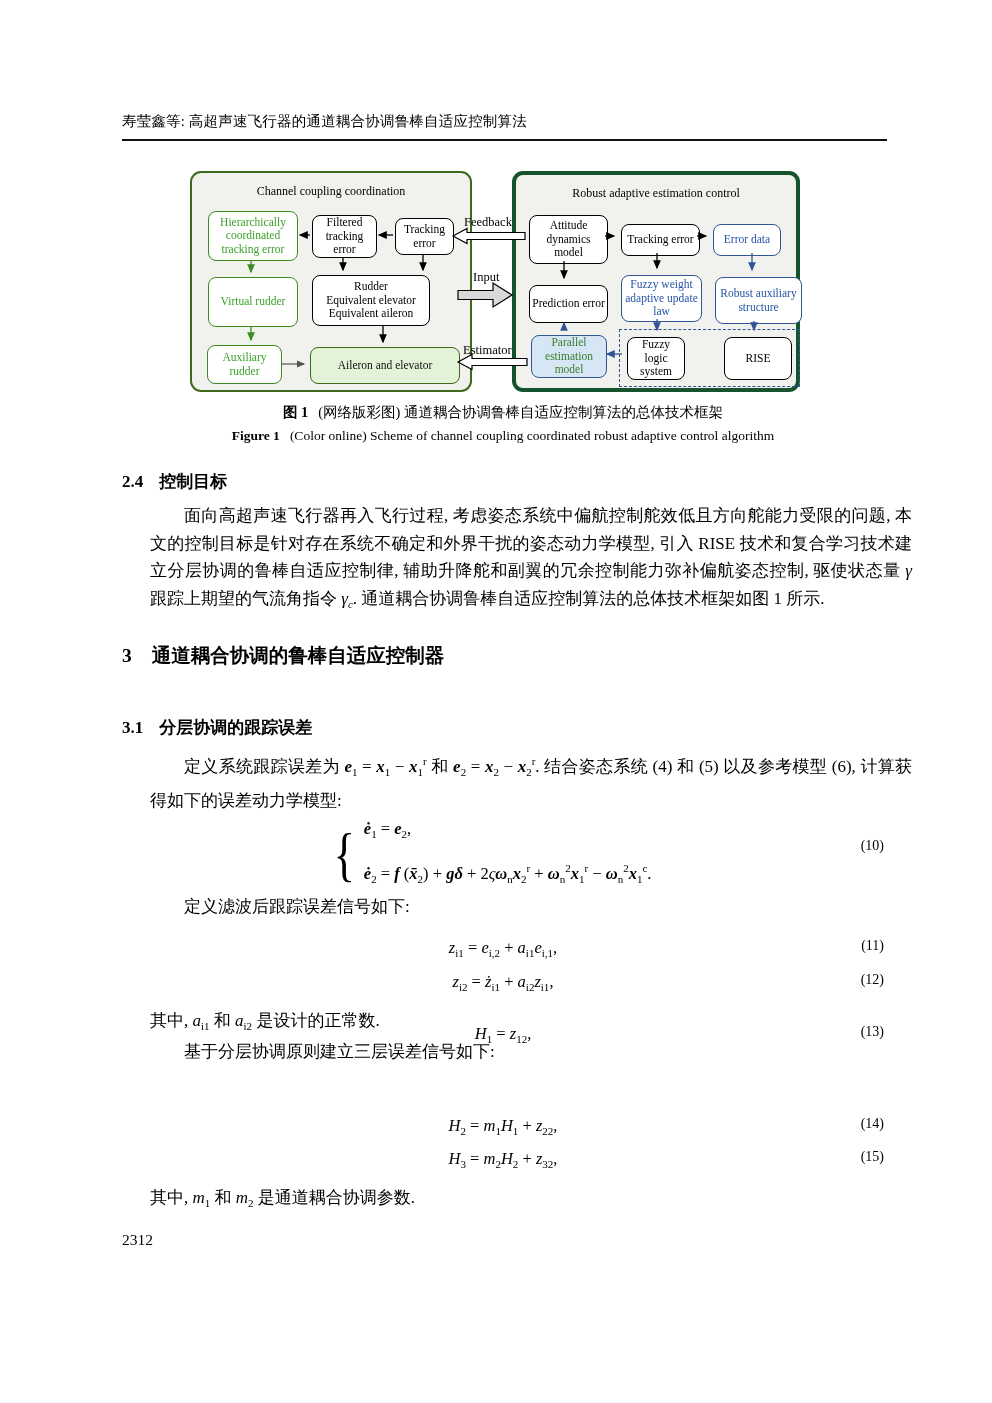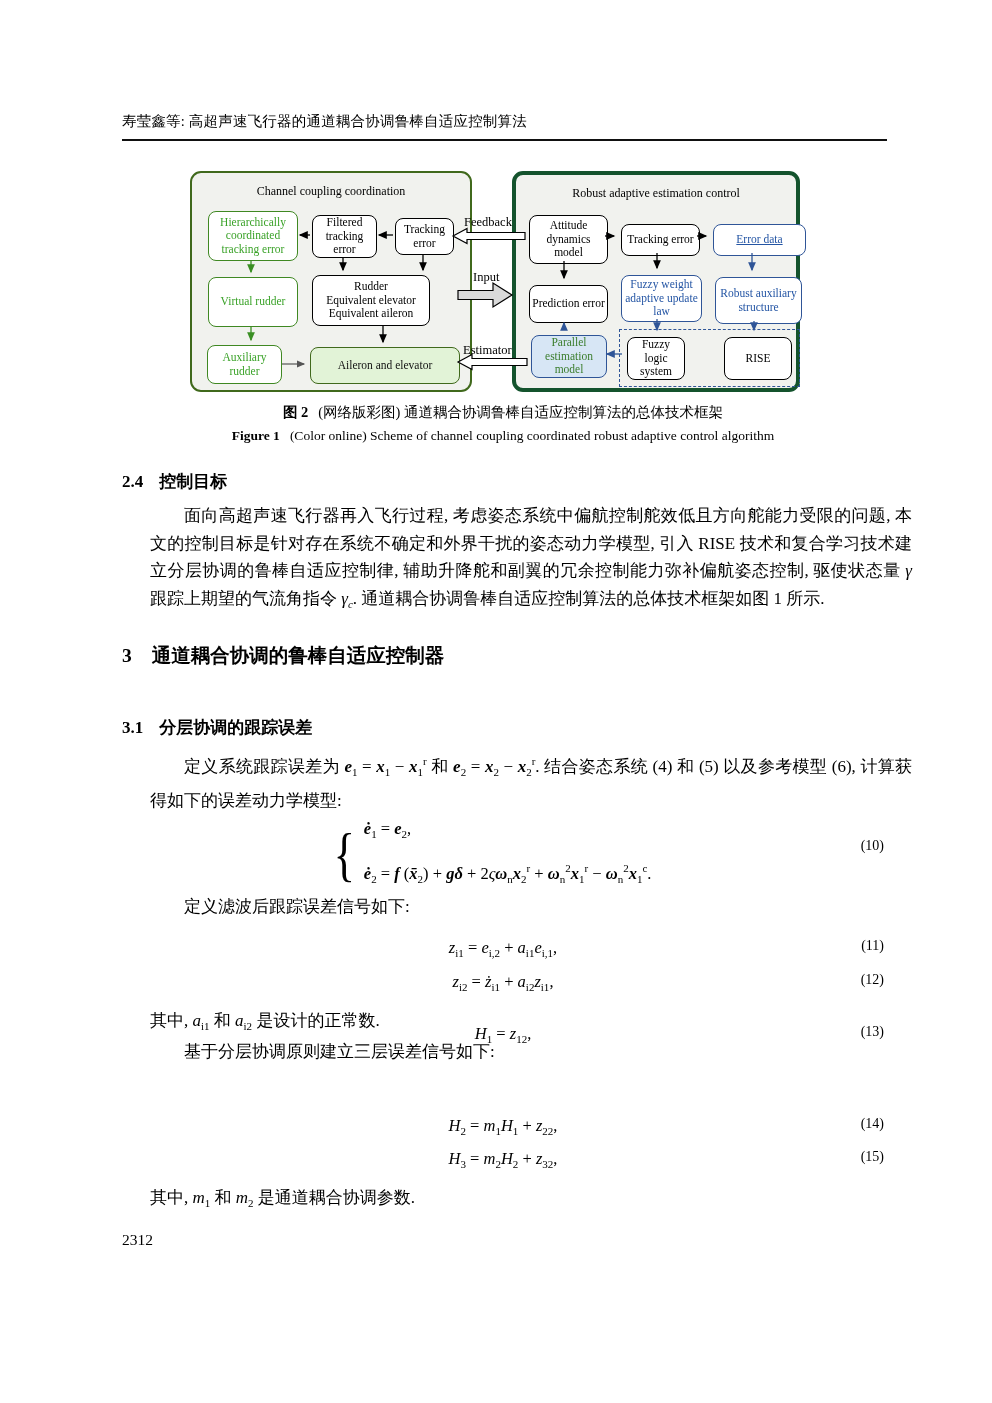--- a/index.html
+++ b/index.html
@@ -67,21 +67,21 @@
 Equivalent elevator
 Equivalent aileron</div>
       <div class="box green" style="left:15px;top:172px;width:75px;height:39px;">Auxiliary rudder</div>
       <div class="box fillgreen" style="left:118px;top:174px;width:150px;height:37px;">Aileron and elevator</div>
     </div>
 
     <div class="panel" id="rpanel">
       <div class="ptitle">Robust adaptive estimation control</div>
       <div class="box" style="left:13px;top:40px;width:79px;height:49px;">Attitude dynamics model</div>
       <div class="box" style="left:105px;top:49px;width:79px;height:32px;">Tracking error</div>
-      <div class="box blue" style="left:197px;top:49px;width:93px;height:32px;text-decoration:underline;">Error data</div>
+      <div class="box blue" style="left:197px;top:49px;width:68px;height:32px;">Error data</div>
       <div class="box" style="left:13px;top:110px;width:79px;height:38px;">Prediction error</div>
       <div class="box blue" style="left:105px;top:100px;width:81px;height:47px;">Fuzzy weight adaptive update law</div>
       <div class="box blue" style="left:199px;top:102px;width:87px;height:47px;">Robust auxiliary structure</div>
       <div class="dashdot" style="left:103px;top:154px;width:181px;height:58px;"></div>
       <div class="box" style="left:111px;top:162px;width:58px;height:43px;">Fuzzy logic system</div>
       <div class="box" style="left:208px;top:162px;width:68px;height:43px;">RISE</div>
       <div class="box fillblue" style="left:15px;top:160px;width:76px;height:43px;">Parallel estimation model</div>
     </div>
 
     <svg class="overlay" width="610" height="222">
@@ -123,21 +123,21 @@
       <polygon points="268,119.5 303,119.5 303,112 322,124 303,136 303,128.5 268,128.5" fill="#d9d9d9" stroke="#000" stroke-width="1.2"></polygon>
       <polygon points="268,191 282,183.5 282,187.5 337,187.5 337,194.5 282,194.5 282,198.5" fill="#fff" stroke="#000" stroke-width="1.2"></polygon>
     </svg>
 
     <div class="clabel" style="left:274px;top:44px;">Feedback</div>
     <div class="clabel" style="left:283px;top:99px;">Input</div>
     <div class="clabel" style="left:273px;top:172px;">Estimator</div>
   </div>
 
   <div class="cap" style="top:403px;font-size:14.5px;">
-    <span class="lab">图 2</span><span>(网络版彩图) 通道耦合协调鲁棒自适应控制算法的总体技术框架</span>
+    <span class="lab">图 1</span><span>(网络版彩图) 通道耦合协调鲁棒自适应控制算法的总体技术框架</span>
   </div>
   <div class="cap" style="top:428px;font-size:13.5px;">
     <span class="lab">Figure 1</span><span>(Color online) Scheme of channel coupling coordinated robust adaptive control algorithm</span>
   </div>
 
   <div class="h2" style="top:470px;">
     <span class="num">2.4</span><span>控制目标</span>
   </div>
   <div class="para indent" style="top:502px;">面向高超声速飞行器再入飞行过程, 考虑姿态系统中偏航控制舵效低且方向舵能力受限的问题, 本文的控制目标是针对存在系统不确定和外界干扰的姿态动力学模型, 引入 RISE 技术和复合学习技术建立分层协调的鲁棒自适应控制律, 辅助升降舵和副翼的冗余控制能力弥补偏航姿态控制, 驱使状态量 <i>γ</i> 跟踪上期望的气流角指令 <i>γ<sub>c</sub></i>.  通道耦合协调鲁棒自适应控制算法的总体技术框架如图 1 所示.</div>
 

